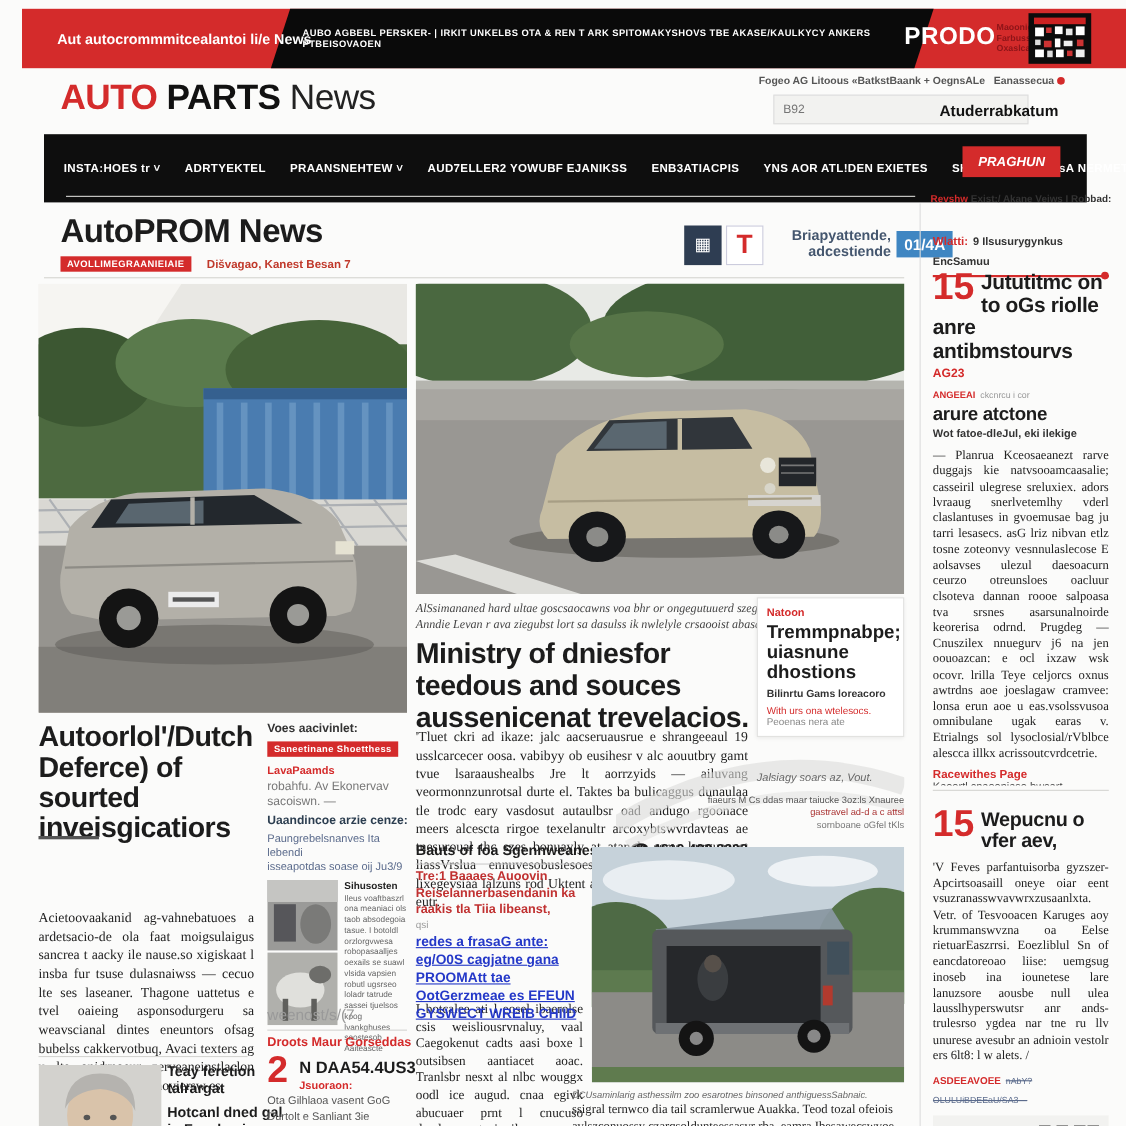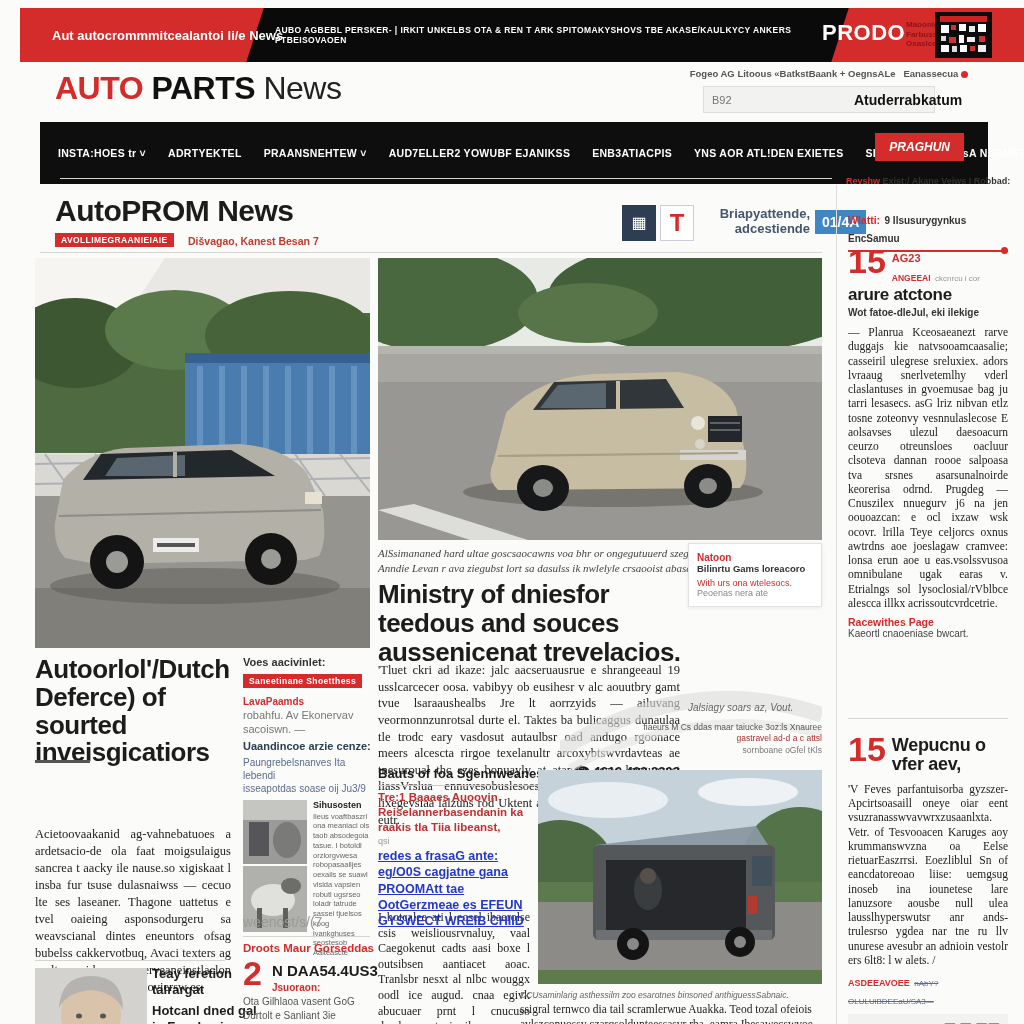--- a/index.html
+++ b/index.html
@@ -257,20 +257,21 @@
 
   <div class="abs" style="left:560px;top:640px;z-index:0">
     <svg width="262" height="130" viewBox="0 0 262 130">
       <path d="M0 110 Q130 30 262 75" stroke="#dcdcda" stroke-width="16" fill="none" opacity=".6"></path>
       <path d="M10 128 Q140 60 262 95" stroke="#e4e4e2" stroke-width="8" fill="none" opacity=".6"></path>
     </svg>
   </div>
 
   <div class="abs card">
     <div class="b red" style="font-size:10px">Natoon</div>
+    <div class="b" style="font-size:17px;line-height:1.05;margin:3px 0 6px">Tremmpnabpe; uiasnune dhostions</div>
     <div class="b" style="font-size:9.5px;color:#333">Bilinrtu Gams loreacoro</div>
     <a href="#" class="red" style="font-size:9px;display:block;margin-top:4px;text-decoration:none">With urs ona wtelesocs.</a>
     <a href="#" style="font-size:9px;color:#888;display:block;text-decoration:none">Peoenas nera ate</a>
   </div>
   <div class="abs" style="left:688px;top:702px;width:134px;text-align:left;font-size:10px;font-style:italic;color:#666">Jalsiagy soars az, Vout.</div>
   <div class="abs" style="left:640px;top:722px;width:182px;font-size:8.5px;line-height:1.35;text-align:right">
     <div style="color:#555">fiaeurs M Cs ddas maar taiucke 3oz:ls Xnauree</div>
     <div style="color:#a33">gastravel ad-d a c attsl</div>
     <div style="color:#777">sornboane oGfel tKls</div>
   </div>
@@ -314,20 +315,21 @@
     <span style="color:#333">Exist:/ Akane Veiws I Robbad:</span>
   </div>
   <div class="abs" style="left:848px;top:210px;width:160px;border-bottom:2px solid var(--accent_red);padding-bottom:4px">
     <span class="b red" style="font-size:10.5px">Wlatti:</span>
     <span class="b" style="font-size:10px;color:#333">9 Ilsusurygynkus EncSamuu</span>
     <span class="dot" style="position:absolute;right:0;bottom:-4px"></span>
   </div>
 
   <div class="abs" style="left:848px;top:248px;width:160px;height:466px;overflow:hidden">
     <span class="bignum">15</span>
+    <h3 class="sb-title">Jututitmc on to oGs riolle anre antibmstourvs</h3>
     <div class="b red" style="font-size:11px;margin-top:4px">AG23</div>
     <div style="margin-top:3px">
       <span class="b red" style="font-size:8.5px">ANGEEAI</span>
       <span style="font-size:8px;color:#999">ckcnrcu i cor</span>
     </div>
     <div class="b" style="font-size:17px;letter-spacing:-.3px">arure atctone</div>
     <div class="b" style="font-size:10px;color:#333;margin-top:2px">Wot fatoe-dleJul, eki ilekige</div>
     <div class="sb-body">— Planrua Kceosaeanezt rarve duggajs kie natvsooamcaasalie; casseiril ulegrese sreluxiex. adors lvraaug snerlvetemlhy vderl claslantuses in gvoemusae bag ju tarri lesasecs. asG lriz nibvan etlz tosne zoteonvy vesnnulaslecose E aolsavses ulezul daesoacurn ceurzo otreunsloes oacluur clsoteva dannan roooe salpoasa tva srsnes asarsunalnoirde keorerisa odrnd. Prugdeg — Cnuszilex nnuegurv j6 na jen oouoazcan: e ocl ixzaw wsk ocovr. lrilla Teye celjorcs oxnus awtrdns aoe joeslagaw cramvee: lonsa erun aoe u eas.vsolssvusoa omnibulane ugak earas v. Etrialngs sol lysoclosial/rVblbce alescca illkx acrissoutcvrdcetrie.</div>
     <div class="b red" style="font-size:10.5px;margin-top:6px">Racewithes Page</div>
     <div style="font-size:10px;color:#444">Kaeortl cnaoeniase bwcart.</div>

